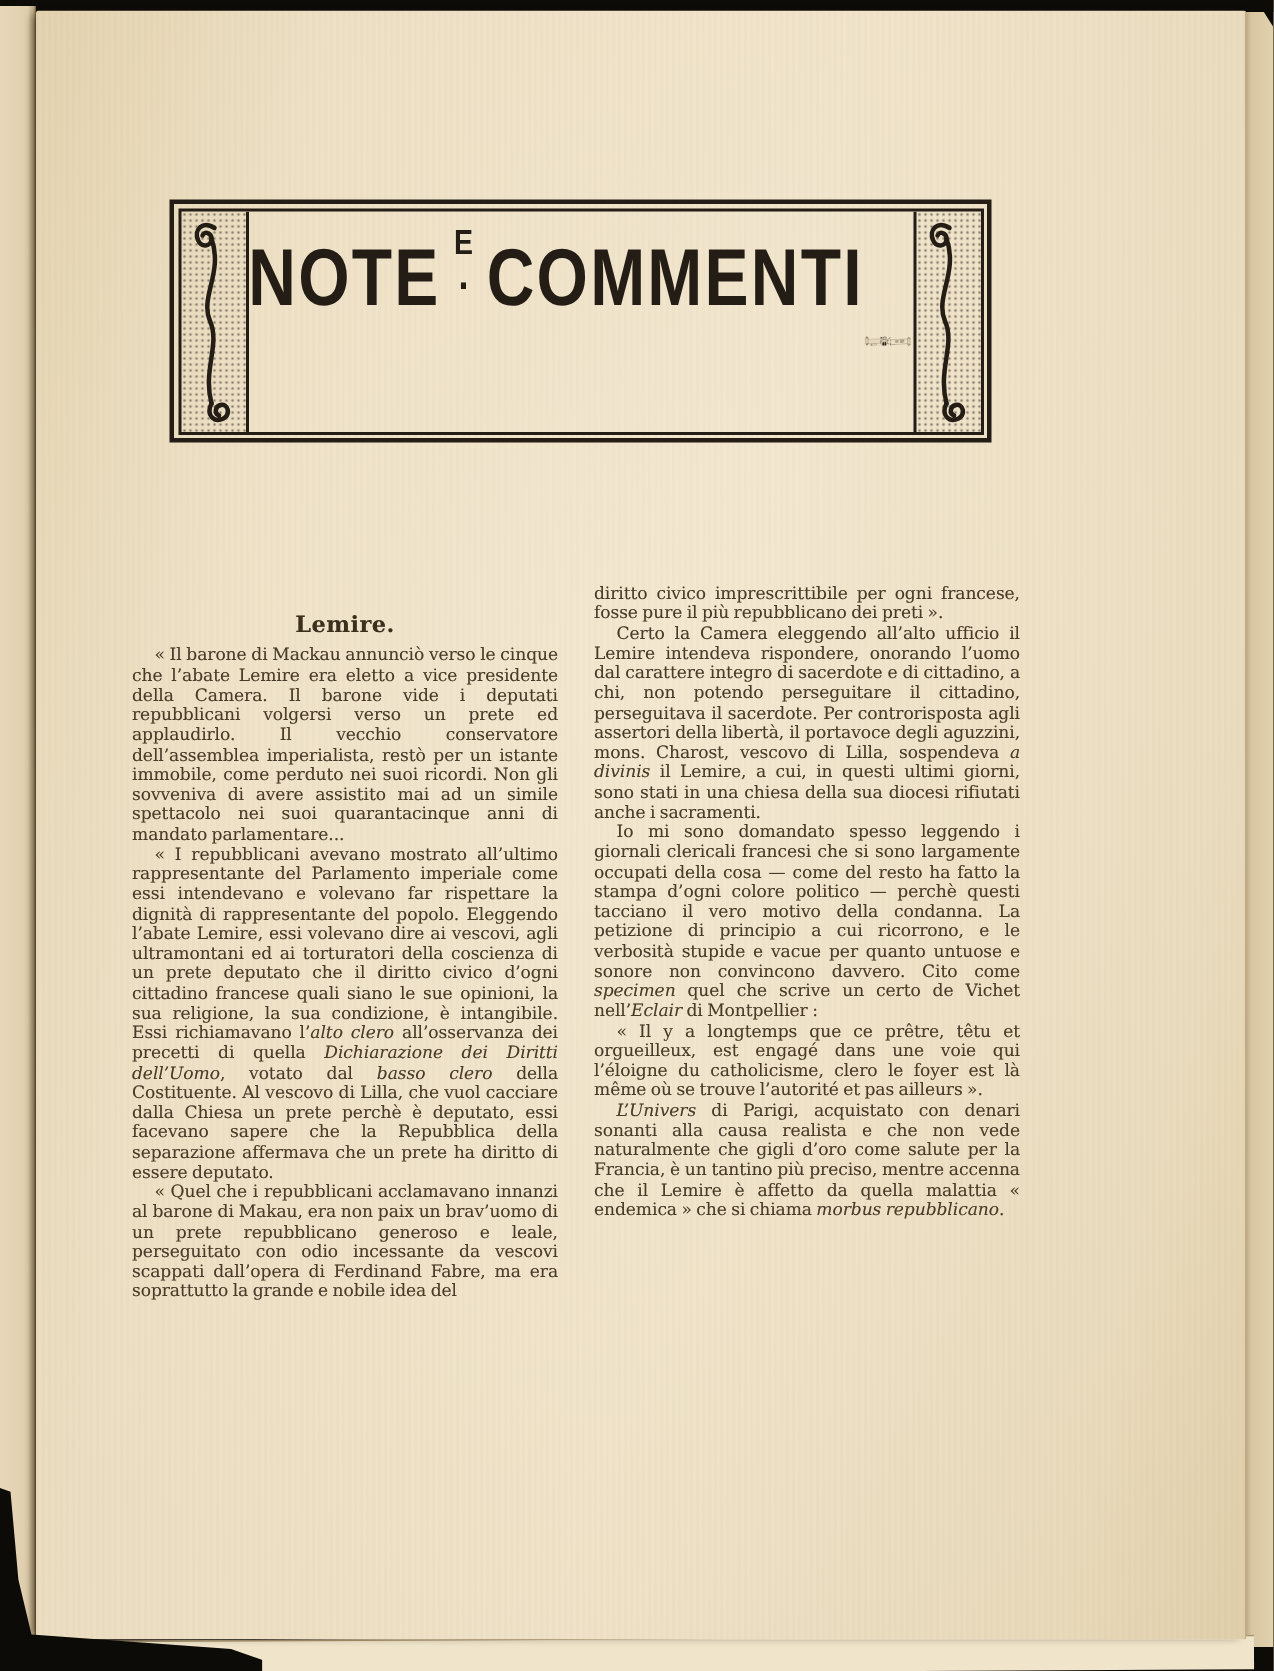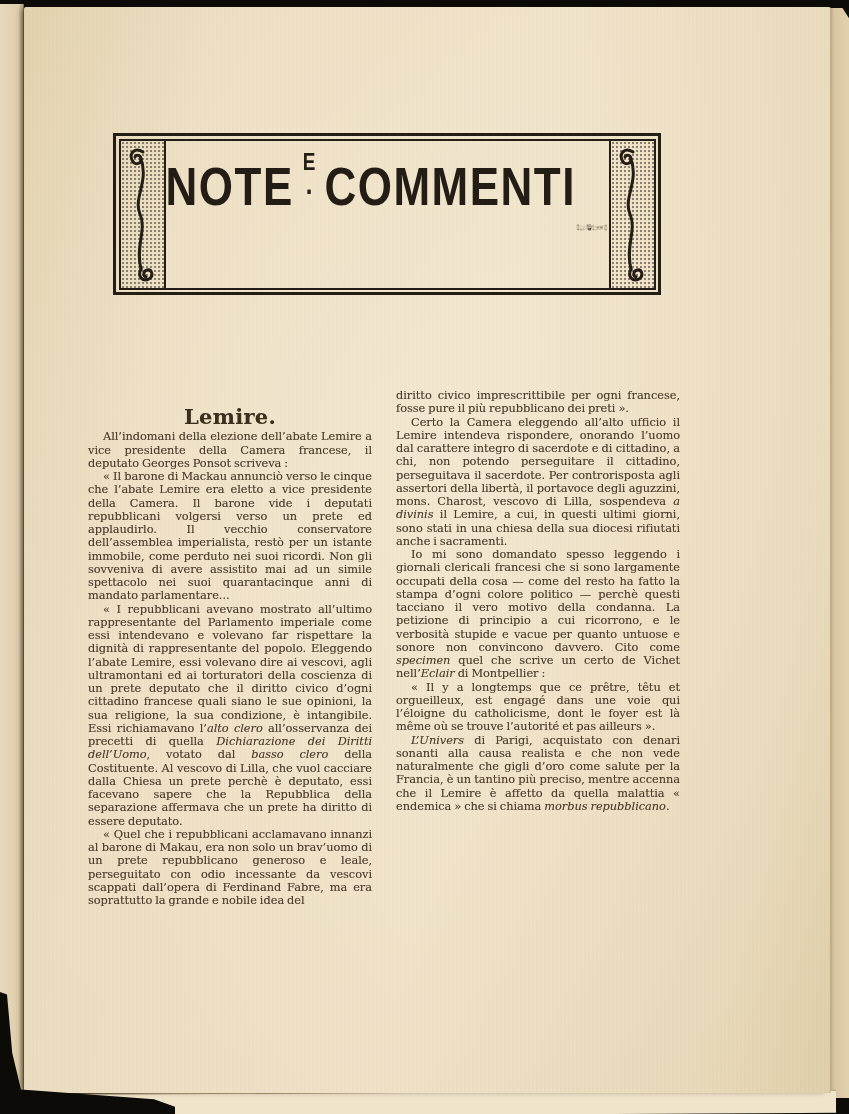--- a/index.html
+++ b/index.html
@@ -78,21 +78,21 @@
 
   
   .col{position:absolute;width:284px;color:#493b29;
     font-size:11.4px;line-height:13.25px;text-align:justify;
     letter-spacing:-0.05px;word-spacing:-0.6px;
     text-shadow:0 0 .4px rgba(70,55,35,.35);
   }
   .col-left{left:64px;top:403px;}
   .col-right{left:372px;top:382px;}
   .title{
-    font-size:21px;font-weight:bold;color:#3c2f1e;text-align:center;
+    font-size:15px;font-weight:bold;color:#3c2f1e;text-align:center;
     margin:0 0 7px 0;letter-spacing:.3px;
   }
   .col p{margin:0;text-indent:15px;}
   .col p.noindent{text-indent:0;}
   .col em{font-style:italic;}
 </style>
 </head>
 <body>
 
 <div class="photo">
@@ -209,31 +209,30 @@
             <path d="M14,123 C10,131 16,136 22,133 C27,130 25,123 20,124 C16,125 16,130 19,131"></path>
           </svg>
         </div>
 
       </div>
     </div>
 
     <div class="article">
       <section class="col col-left">
         <h2 class="title">Lemire.</h2>
-        <p><span>All’indomani della elezione dell’abate Lemire a vice presidente della Camera francese, il deputato Georges Ponsot scriveva :</span></p>
         <p><span>« Il barone di Mackau annunciò verso le cinque che l’abate Lemire era eletto a vice presidente della Camera. Il barone vide i deputati repubblicani volgersi verso un prete ed applaudirlo. Il vecchio conservatore dell’assemblea imperialista, restò per un istante immobile, come perduto nei suoi ricordi. Non gli sovveniva di avere assistito mai ad un simile spettacolo nei suoi quarantacinque anni di mandato parlamentare...</span></p>
         <p><span>« I repubblicani avevano mostrato all’ultimo rappresentante del Parlamento imperiale come essi intendevano e volevano far rispettare la dignità di rappresentante del popolo. Eleggendo l’abate Lemire, essi volevano dire ai vescovi, agli ultramontani ed ai torturatori della coscienza di un prete deputato che il diritto civico d’ogni cittadino francese quali siano le sue opinioni, la sua religione, la sua condizione, è intangibile. Essi richiamavano l’</span><em>alto clero</em><span> all’osservanza dei precetti di quella </span><em>Dichiarazione dei Diritti dell’Uomo</em><span>, votato dal </span><em>basso clero</em><span> della Costituente. Al vescovo di Lilla, che vuol cacciare dalla Chiesa un prete perchè è deputato, essi facevano sapere che la Repubblica della separazione affermava che un prete ha diritto di essere deputato.</span></p>
-        <p><span>« Quel che i repubblicani acclamavano innanzi al barone di Makau, era non solo un brav’uomo di un prete repubblicano generoso e leale, perseguitato con odio incessante da vescovi scappati dall’opera di Ferdinand Fabre, ma era soprattutto la grande e nobile idea del</span></p>
+        <p><span>« Quel che i repubblicani acclamavano innanzi al barone di Makau, era non paix un brav’uomo di un prete repubblicano generoso e leale, perseguitato con odio incessante da vescovi scappati dall’opera di Ferdinand Fabre, ma era soprattutto la grande e nobile idea del</span></p>
       </section>
 
       <section class="col col-right">
         <p class="noindent"><span>diritto civico imprescrittibile per ogni francese, fosse pure il più repubblicano dei preti ».</span></p>
         <p><span>Certo la Camera eleggendo all’alto ufficio il Lemire intendeva rispondere, onorando l’uomo dal carattere integro di sacerdote e di cittadino, a chi, non potendo perseguitare il cittadino, perseguitava il sacerdote. Per controrisposta agli assertori della libertà, il portavoce degli aguzzini, mons. Charost, vescovo di Lilla, sospendeva </span><em>a divinis</em><span> il Lemire, a cui, in questi ultimi giorni, sono stati in una chiesa della sua diocesi rifiutati anche i sacramenti.</span></p>
         <p><span>Io mi sono domandato spesso leggendo i giornali clericali francesi che si sono largamente occupati della cosa — come del resto ha fatto la stampa d’ogni colore politico — perchè questi tacciano il vero motivo della condanna. La petizione di principio a cui ricorrono, e le verbosità stupide e vacue per quanto untuose e sonore non convincono davvero. Cito come </span><em>specimen</em><span> quel che scrive un certo de Vichet nell’</span><em>Eclair</em><span> di Montpellier :</span></p>
-        <p><span>« Il y a longtemps que ce prêtre, têtu et orgueilleux, est engagé dans une voie qui l’éloigne du catholicisme, dont le foyer est là même où se trouve l’autorité et pas ailleurs ».</span></p>
+        <p><span>« Il y a longtemps que ce prêtre, têtu et orgueilleux, est engagé dans une voie qui l’éloigne du catholicisme, clero le foyer est là même où se trouve l’autorité et pas ailleurs ».</span></p>
         <p><em>L’Univers</em><span> di Parigi, acquistato con denari sonanti alla causa realista e che non vede naturalmente che gigli d’oro come salute per la Francia, è un tantino più preciso, mentre accenna che il Lemire è affetto da quella malattia « endemica » che si chiama </span><em>morbus repubblicano</em><span>.</span></p>
       </section>
     </div>
 
   </div>
 
   <div class="dark-corner-bl"></div>
   <div class="dark-corner-tr"></div>
 
 </div>

